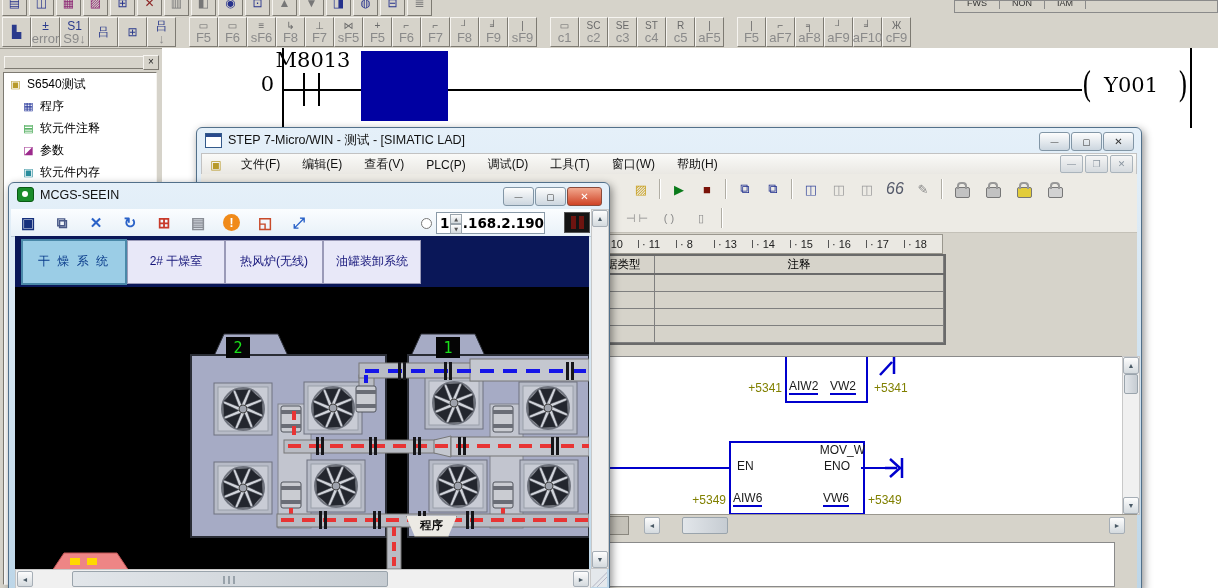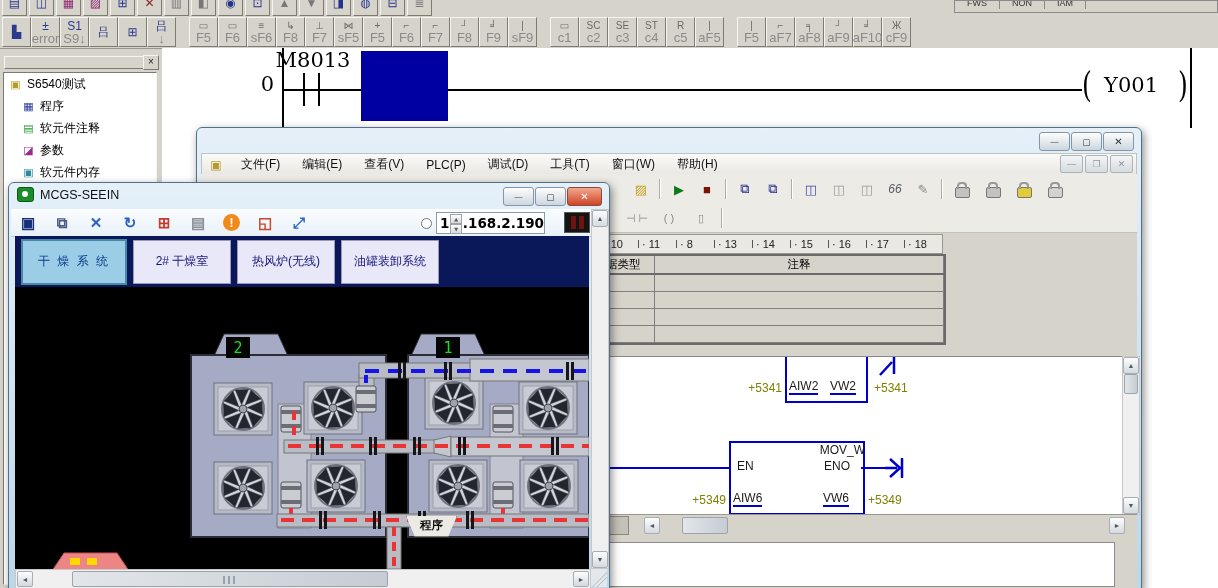--- a/index.html
+++ b/index.html
@@ -108,21 +108,21 @@
   #mcgs-ipwrap{position:absolute;left:412px;top:29px;display:flex;align-items:center;}
   #mcgs-radio{width:9px;height:9px;border:1px solid #777;border-radius:50%;background:#fff;margin-right:4px;}
   #mcgs-ip{width:104px;height:20px;background:#fff;border:1px solid #8a9aa8;display:flex;align-items:center;
     font-family:"DejaVu Sans",sans-serif;font-weight:bold;font-size:13.5px;padding-left:3px;}
   #ip-spin{width:12px;height:19px;margin:0 1px;display:flex;flex-direction:column;}
   #ip-spin div{flex:1;border:1px solid #9aa4ac;background:linear-gradient(#fdfdfd,#d4dade);font-size:5px;line-height:8px;text-align:center;color:#555;}
   #mcgs-pause{position:absolute;left:555px;top:29px;width:24px;height:19px;background:#141414;border:1px solid #555;
     display:flex;align-items:center;justify-content:center;gap:3px;}
   #mcgs-pause i{display:block;width:5px;height:13px;background:#6e1410;}
   #mcgs-tabsbar{position:absolute;left:6px;top:53px;width:574px;height:51px;background:#0a1758;display:flex;
-    align-items:center;padding-left:6px;box-sizing:border-box;gap:6px;}
+    align-items:center;padding-left:6px;box-sizing:border-box;}
   .mtab{width:96px;height:42px;background:#e8e8f8;border:1px solid #9a9ab8;color:#15157a;font-size:12px;
     display:flex;align-items:center;justify-content:center;white-space:nowrap;}
   .mtab.active{width:102px;background:#9bcde6;border:2px solid #4a88a8;color:#083a8a;letter-spacing:2px;}
   #mcgs-canvas{position:absolute;left:6px;top:104px;width:574px;height:282px;background:#000;overflow:hidden;}
   #mcgs-vscroll{position:absolute;left:582px;top:26px;width:16px;height:358px;}
   #mcgs-hscroll{position:absolute;left:6px;top:386px;width:574px;height:18px;}
   #mcgs-corner{position:absolute;left:582px;top:386px;width:16px;height:18px;background:#e4e8ec;
     background-image:linear-gradient(135deg,transparent 55%,#aab 57%,transparent 60%,transparent 68%,#aab 70%,transparent 73%);}
   .hthumb-grip{position:absolute;left:50%;top:4px;width:14px;height:8px;margin-left:-7px;
     background-image:repeating-linear-gradient(90deg,#98a2aa 0 2px,transparent 2px 5px);}
@@ -359,20 +359,24 @@
     <div class="cbar" style="left:156px"></div>
     <div id="gx-bluecell"></div>
     <div id="gx-coil">
       <span class="par gxserif">(</span>
       <span class="gxserif" style="font-size:21px;width:74px;text-align:center">Y001</span>
       <span class="par gxserif" style="margin-left:8px">)</span>
     </div>
   </div>
 
   <div id="s7" class="w7" style="left:196px;top:127px;width:944px;height:461px">
+    <div class="w7title">
+      <span style="width:15px;height:13px;background:#fff;border:1px solid #345a8a;box-shadow:inset 0 3px #2a4a8c"></span>
+      <span>STEP 7-Micro/WIN - 测试 - [SIMATIC LAD]</span>
+    </div>
     <div class="caps">
       <div class="capbtn capbtn-min"></div>
       <div class="capbtn capbtn-max"></div>
       <div class="capbtn capbtn-close"></div>
     </div>
     <div id="s7-menubar">
       <span class="s7icon" style="color:#b89a2a;font-size:12px">▣</span>
     <span class="menu-item">文件(F)</span>
         <span class="menu-item">编辑(E)</span>
         <span class="menu-item">查看(V)</span>
@@ -406,21 +410,21 @@
           <span class="s7sep"></span>
           <span class="s7icon" style="color: rgb(10, 122, 26);">▶</span>
           <span class="s7icon" style="color: rgb(122, 18, 8);">■</span>
           <span class="s7sep"></span>
           <span class="s7icon" style="color: rgb(26, 42, 140);">⧉</span>
           <span class="s7icon" style="color: rgb(26, 42, 140);">⧉</span>
           <span class="s7sep"></span>
           <span class="s7icon" style="color: rgb(58, 74, 156);">◫</span>
           <span class="s7icon" style="color: rgb(154, 154, 154);">◫</span>
           <span class="s7icon" style="color: rgb(154, 154, 154);">◫</span>
-          <span class="s7icon" style="color: rgb(85, 90, 106); font-style: italic; font-size: 12px;">66</span>
+          <span class="s7icon" style="color: rgb(85, 90, 106); font-style: italic; font-size: 16px;">66</span>
           <span class="s7icon" style="color: rgb(138, 138, 138);">✎</span>
           <span class="s7sep"></span>
           <div class="lock" style="background: rgb(194, 194, 194);"></div>
           <div class="lock" style="background: rgb(194, 194, 194);"></div>
           <div class="lock" style="background: rgb(226, 204, 58);"></div>
           <div class="lock" style="background: rgb(210, 210, 210);"></div>
         </div>
       <div id="s7-toolbar2">
           <span class="spacer" style="width: 420px;"></span>
           <span class="s7icon" style="color: rgb(138, 138, 138); font-size: 11px; width: 28px;">⊣ ⊢</span>

